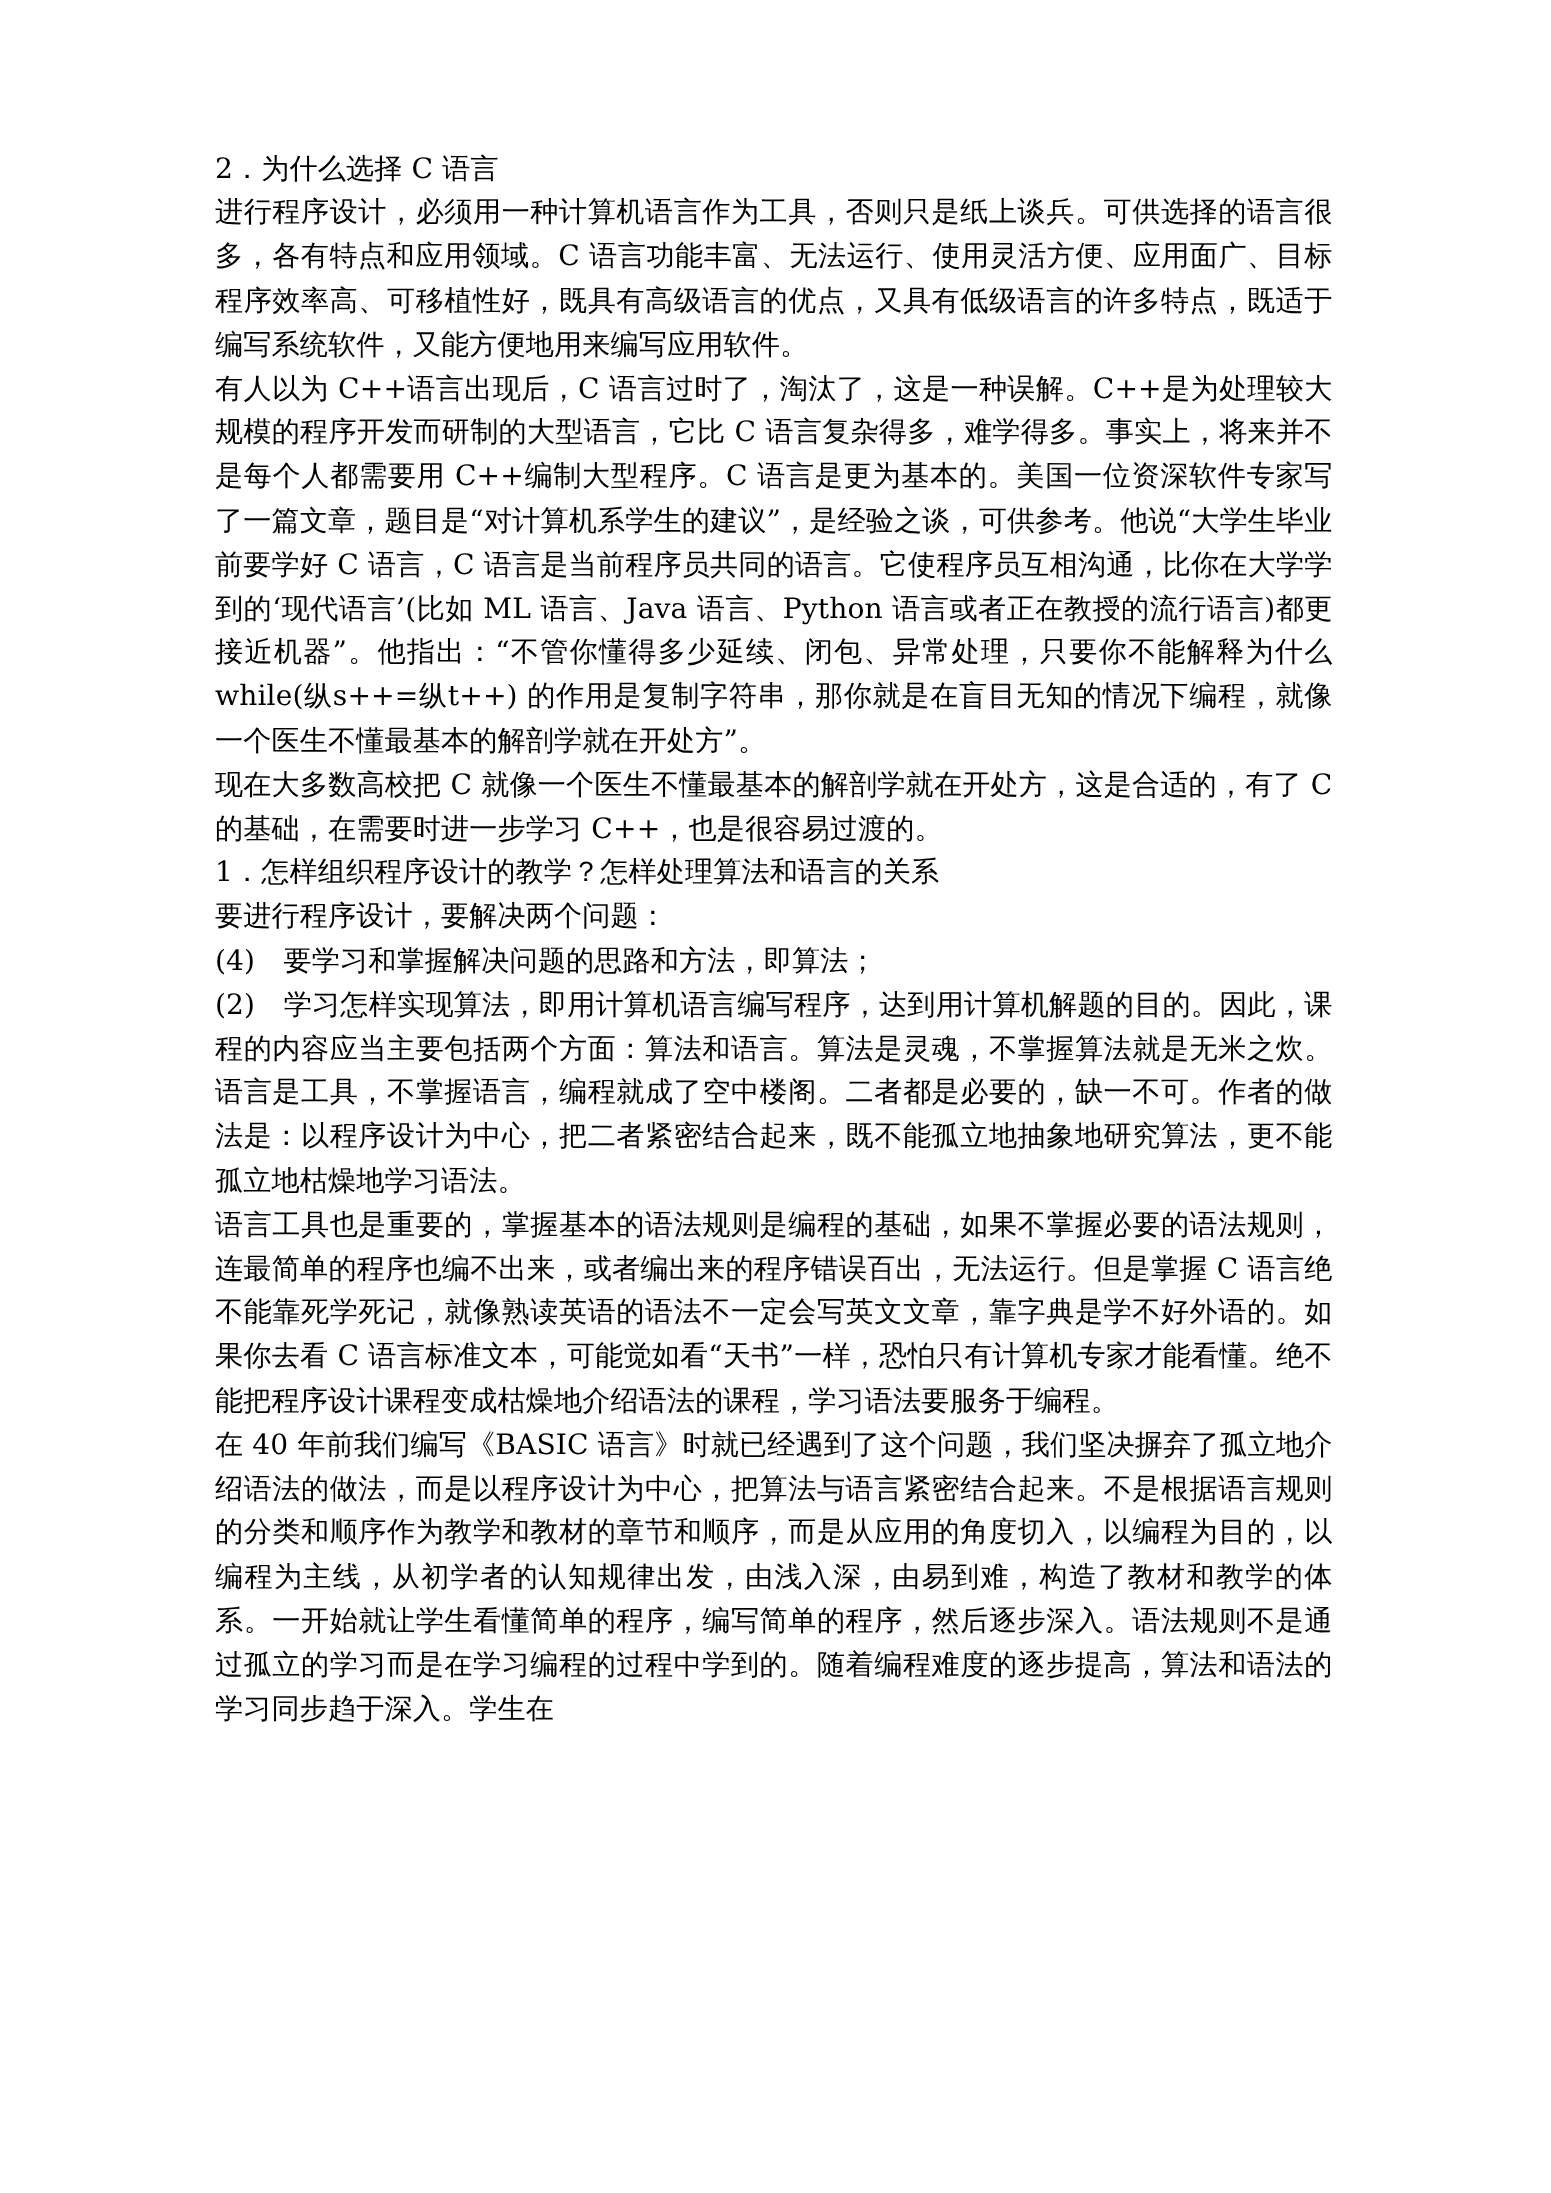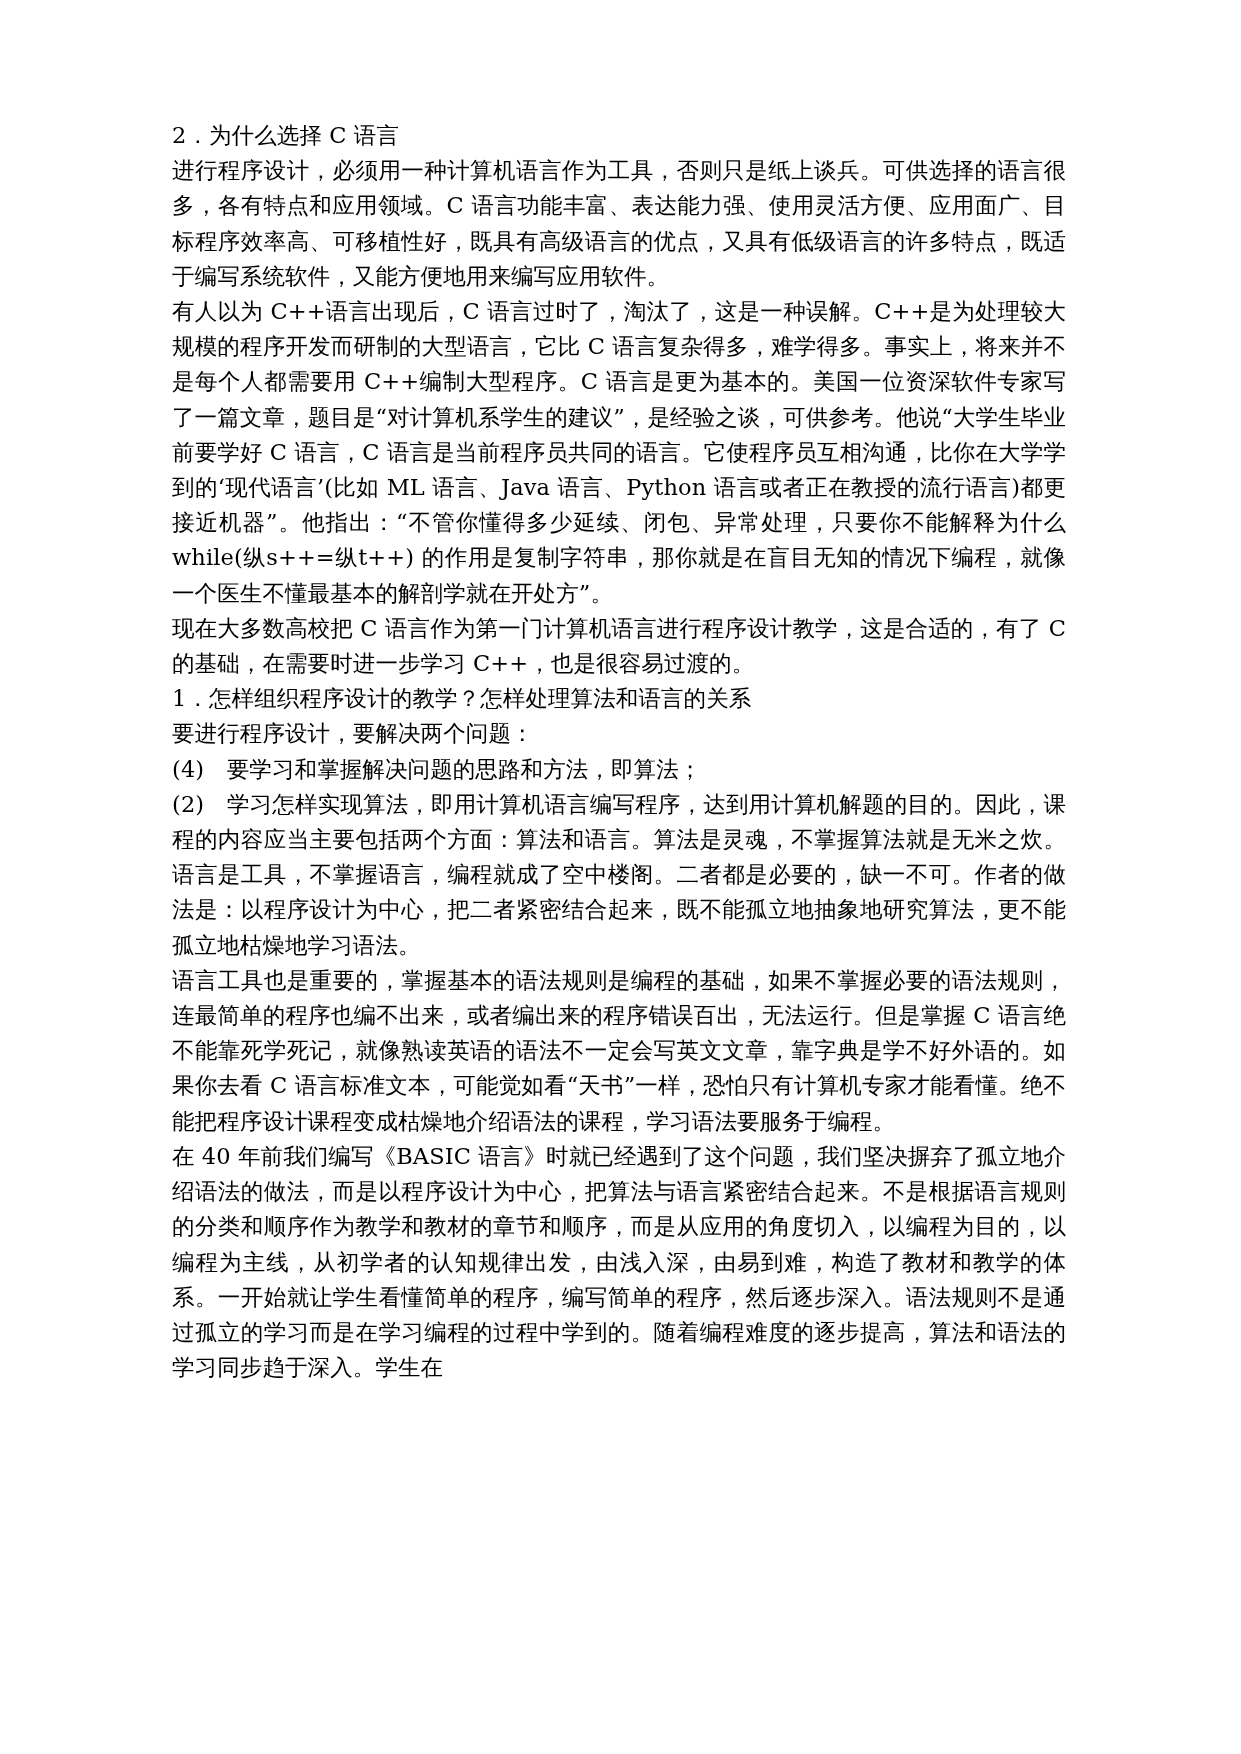--- a/index.html
+++ b/index.html
@@ -38,23 +38,23 @@
   .para + .para {
     margin-top: 0;
   }
 </style>
 </head>
 <body>
 
 <div id="page">
   <div class="doc-body">
     <p class="para heading">2．为什么选择 C 语言</p>
-    <p class="para">进行程序设计，必须用一种计算机语言作为工具，否则只是纸上谈兵。可供选择的语言很多，各有特点和应用领域。C 语言功能丰富、表达能力强、使用灵活方便、应用面广、目标程序效率高、可移植性好，既具有高级语言的优点，又具有低级语言的许多特点，既适于编写系统软件，又能方便地用来编写应用软件。</p>
+    <p class="para">进行程序设计，必须用一种计算机语言作为工具，否则只是纸上谈兵。可供选择的语言很多，各有特点和应用领域。C 语言功能丰富、无法运行、使用灵活方便、应用面广、目标程序效率高、可移植性好，既具有高级语言的优点，又具有低级语言的许多特点，既适于编写系统软件，又能方便地用来编写应用软件。</p>
     <p class="para">有人以为 C++语言出现后，C 语言过时了，淘汰了，这是一种误解。C++是为处理较大规模的程序开发而研制的大型语言，它比 C 语言复杂得多，难学得多。事实上，将来并不是每个人都需要用 C++编制大型程序。C 语言是更为基本的。美国一位资深软件专家写了一篇文章，题目是“对计算机系学生的建议”，是经验之谈，可供参考。他说“大学生毕业前要学好 C 语言，C 语言是当前程序员共同的语言。它使程序员互相沟通，比你在大学学到的‘现代语言’(比如 ML 语言、Java 语言、Python 语言或者正在教授的流行语言)都更接近机器”。他指出：“不管你懂得多少延续、闭包、异常处理，只要你不能解释为什么 while(纵s++=纵t++) 的作用是复制字符串，那你就是在盲目无知的情况下编程，就像一个医生不懂最基本的解剖学就在开处方”。</p>
-    <p class="para">现在大多数高校把 C 语言作为第一门计算机语言进行程序设计教学，这是合适的，有了 C 的基础，在需要时进一步学习 C++，也是很容易过渡的。</p>
+    <p class="para">现在大多数高校把 C 就像一个医生不懂最基本的解剖学就在开处方，这是合适的，有了 C 的基础，在需要时进一步学习 C++，也是很容易过渡的。</p>
     <p class="para heading">1．怎样组织程序设计的教学？怎样处理算法和语言的关系</p>
     <p class="para">要进行程序设计，要解决两个问题：</p>
     <p class="para">(4)　要学习和掌握解决问题的思路和方法，即算法；</p>
     <p class="para">(2)　学习怎样实现算法，即用计算机语言编写程序，达到用计算机解题的目的。因此，课程的内容应当主要包括两个方面：算法和语言。算法是灵魂，不掌握算法就是无米之炊。语言是工具，不掌握语言，编程就成了空中楼阁。二者都是必要的，缺一不可。作者的做法是：以程序设计为中心，把二者紧密结合起来，既不能孤立地抽象地研究算法，更不能孤立地枯燥地学习语法。</p>
     <p class="para">语言工具也是重要的，掌握基本的语法规则是编程的基础，如果不掌握必要的语法规则，连最简单的程序也编不出来，或者编出来的程序错误百出，无法运行。但是掌握 C 语言绝不能靠死学死记，就像熟读英语的语法不一定会写英文文章，靠字典是学不好外语的。如果你去看 C 语言标准文本，可能觉如看“天书”一样，恐怕只有计算机专家才能看懂。绝不能把程序设计课程变成枯燥地介绍语法的课程，学习语法要服务于编程。</p>
     <p class="para">在 40 年前我们编写《BASIC 语言》时就已经遇到了这个问题，我们坚决摒弃了孤立地介绍语法的做法，而是以程序设计为中心，把算法与语言紧密结合起来。不是根据语言规则的分类和顺序作为教学和教材的章节和顺序，而是从应用的角度切入，以编程为目的，以编程为主线，从初学者的认知规律出发，由浅入深，由易到难，构造了教材和教学的体系。一开始就让学生看懂简单的程序，编写简单的程序，然后逐步深入。语法规则不是通过孤立的学习而是在学习编程的过程中学到的。随着编程难度的逐步提高，算法和语法的学习同步趋于深入。学生在</p>
   </div>
 </div>
 
 </body></html>

